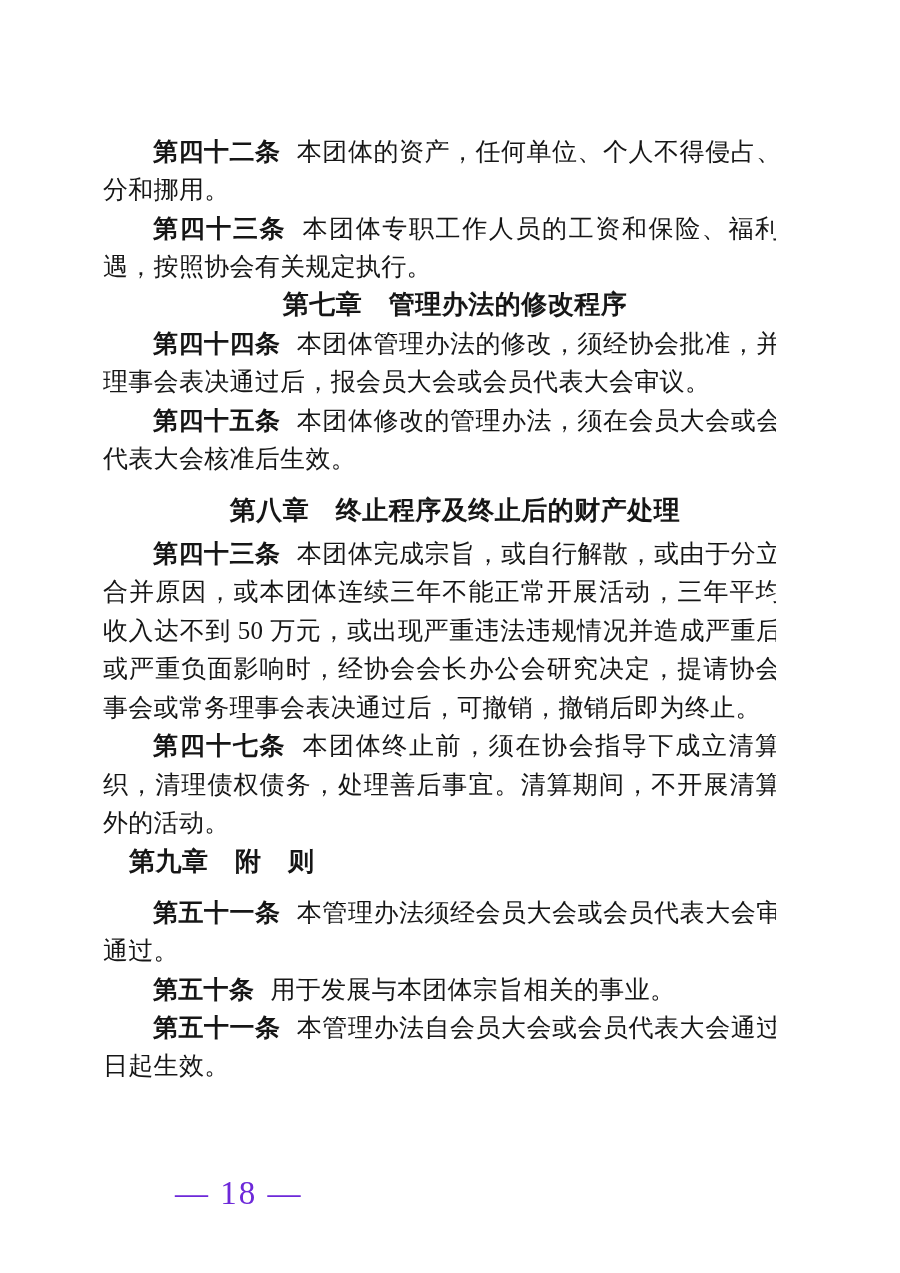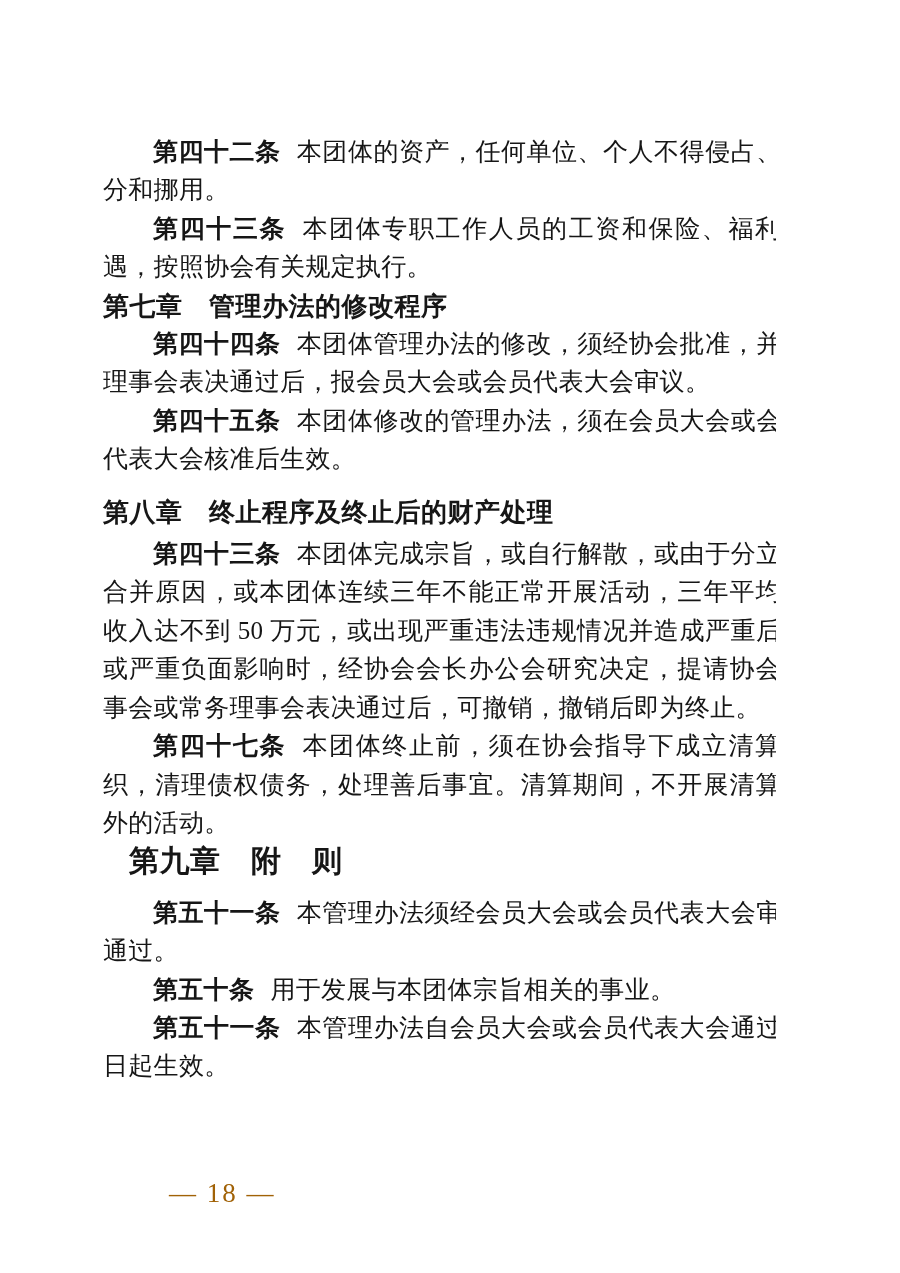--- a/index.html
+++ b/index.html
@@ -31,50 +31,51 @@
     margin: 0;
     text-indent: 50px;
     text-align: justify;
   }
   .art-num {
     font-weight: bold;
     margin-right: 0.65em;
   }
   .chapter {
     margin: 0;
-    font-family: Liberation Sans, sans-serif;
+    font-family: Liberation Mono, monospace;
     font-weight: bold;
     font-size: 26px;
     line-height: 38.4px;
+    text-align: center;
     letter-spacing: 0.5px;
   }
   .chapter.ch8 {
     margin: 14px 0 4px 0;
   }
   .chapter-left {
     margin: 0;
     font-family: "Liberation Sans", "DejaVu Sans", sans-serif;
     font-weight: bold;
-    font-size: 30px;
+    font-size: 26px;
     line-height: 38.4px;
     text-align: left;
     text-indent: 26px;
     letter-spacing: 0.5px;
   }
   .para.extra-space-before {
     margin-top: 13px;
   }
   .footer {
     position: absolute;
     top: 1148px;
     left: 134px;
-    font-size: 27px;
+    font-size: 33px;
     line-height: 30px;
     font-family: "Liberation Serif", "DejaVu Serif", serif;
-    color: #a16207;
+    color: #6d28d9;
     letter-spacing: 2px;
     white-space: pre;
   }
 </style>
 </head>
 <body>
 
 <div class="page">
   <main class="content">
 

